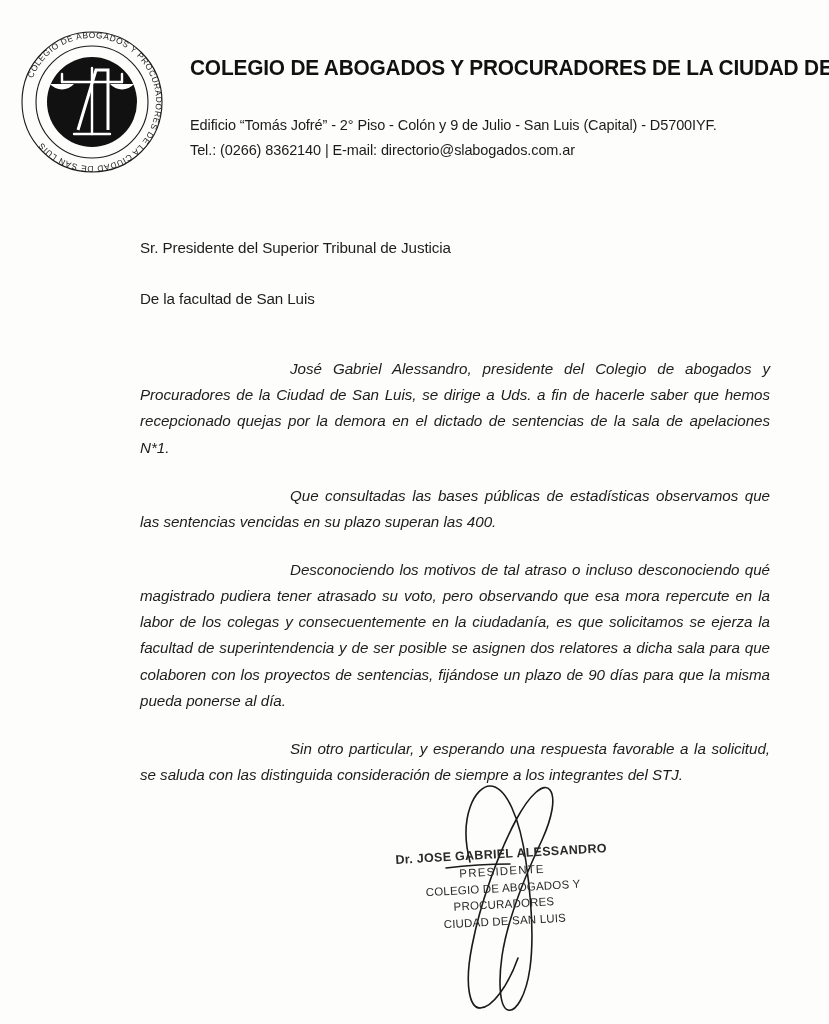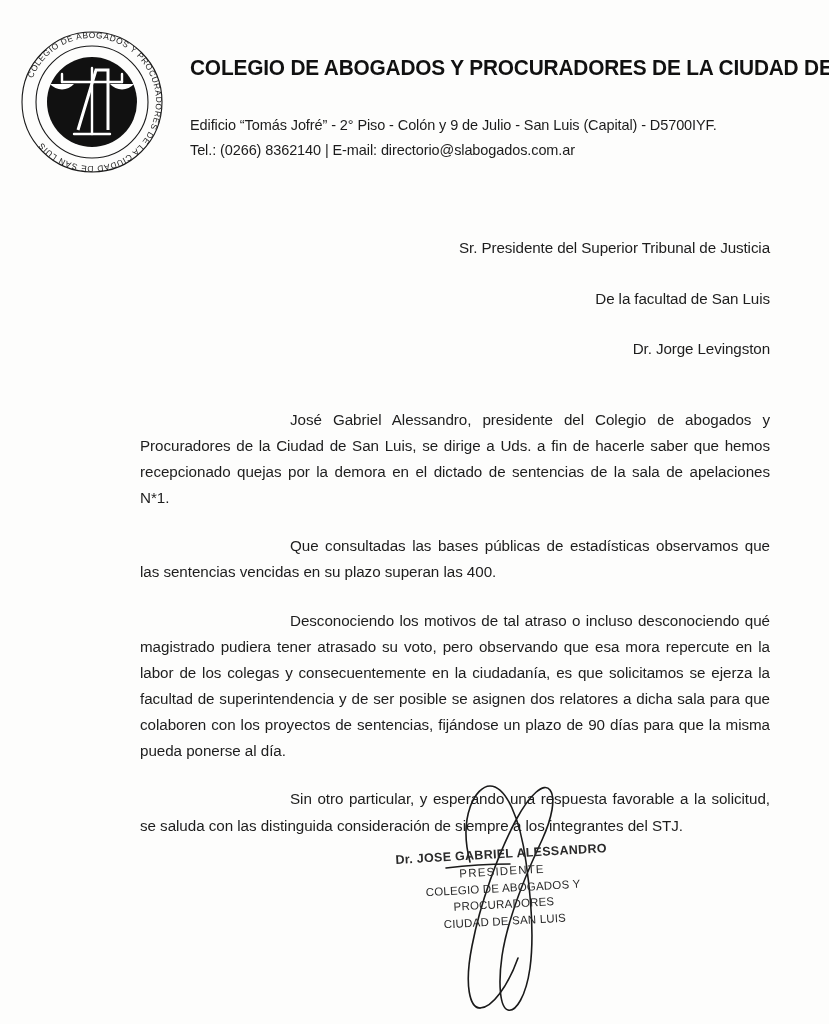--- a/index.html
+++ b/index.html
@@ -73,29 +73,29 @@
     top: 236px;
     width: 630px;
     font-size: 15.2px;
     line-height: 1.55;
     color: #1d1d1d;
   }
 
   .addressee p {
     margin: 0 0 27px 0;
     letter-spacing: -0.1px;
-    text-align: right;
   }
   .addressee .salutation-line {
     margin-top: 2px;
     letter-spacing: 0px;
   }
 
   .paragraphs {
     margin-top: 46px;
+    font-style: italic;
   }
   .paragraphs p {
     margin: 0 0 22px 0;
     text-align: justify;
     text-indent: 150px;
     line-height: 1.72;
     letter-spacing: -0.05px;
   }
   .paragraphs p:last-child { margin-bottom: 0; }
 
@@ -177,21 +177,20 @@
         <div>Tel.: (0266) 8362140 | E-mail: directorio@slabogados.com.ar</div>
       </div>
     </div>
   </div>
 
   <div class="doc-body">
 
     <div class="addressee">
       <p>Sr. Presidente del Superior Tribunal de Justicia</p>
       <p>De la facultad de San Luis</p>
-      <p>Dr. Jorge Levingston</p>
     </div>
 
     <div class="paragraphs">
       <p>José Gabriel Alessandro, presidente del Colegio de abogados y Procuradores de la Ciudad de San Luis, se dirige a Uds. a fin de hacerle saber que hemos recepcionado quejas por la demora en el dictado de sentencias de la sala de apelaciones N*1.</p>
       <p>Que consultadas las bases públicas de estadísticas observamos que las sentencias vencidas en su plazo superan las 400.</p>
       <p>Desconociendo los motivos de tal atraso o incluso desconociendo qué magistrado pudiera tener atrasado su voto, pero observando que esa mora repercute en la labor de los colegas y consecuentemente en la ciudadanía, es que solicitamos se ejerza la facultad de superintendencia y de ser posible se asignen dos relatores a dicha sala para que colaboren con los proyectos de sentencias, fijándose un plazo de 90 días para que la misma pueda ponerse al día.</p>
       <p>Sin otro particular, y esperando una respuesta favorable a la solicitud, se saluda con las distinguida consideración de siempre a los integrantes del STJ.</p>
     </div>
   </div>
 

